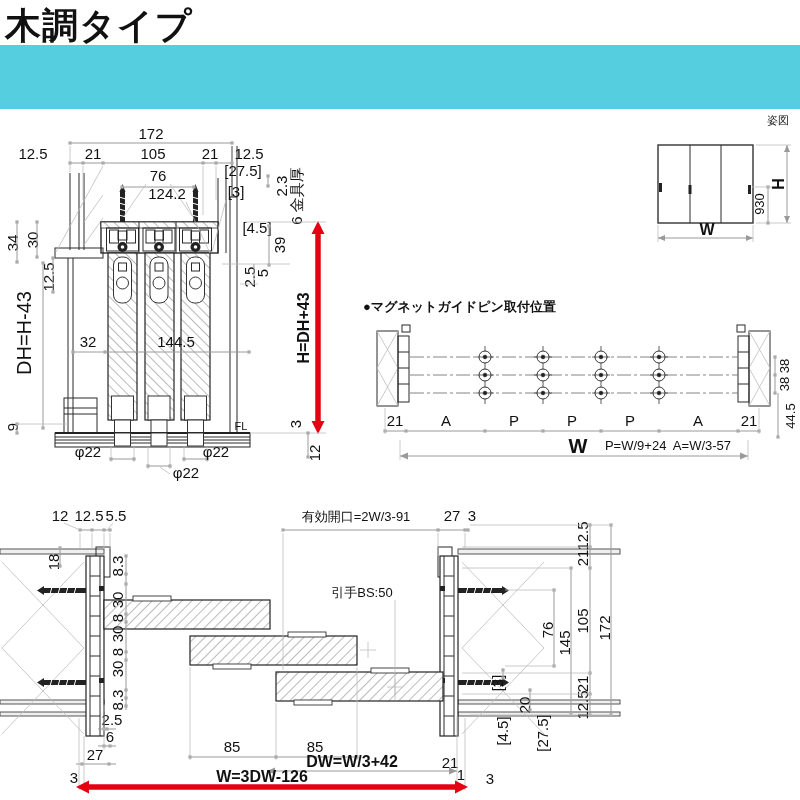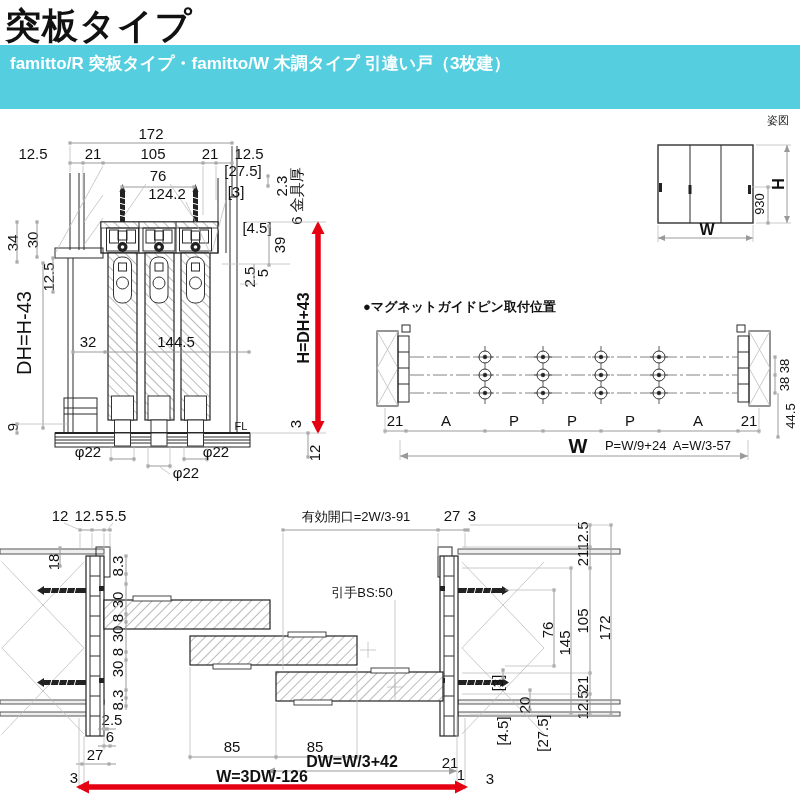--- a/index.html
+++ b/index.html
@@ -651,17 +651,16 @@
         <g>
           <line x1="86" y1="787" x2="458" y2="787" stroke="#e50012" stroke-width="5.5"></line>
           <polygon points="76,787 89,780.5 89,793.5" fill="#e50012"></polygon>
           <polygon points="468,787 455,780.5 455,793.5" fill="#e50012"></polygon>
         </g>
         <text class="med" x="262" y="782" text-anchor="middle">W=3DW-126</text>
       </g>
     </g>
   </svg>
 
-  <div class="pg-title">突板タイプ</div>
+  <div class="pg-title">木調タイプ</div>
   <div class="band">
-    <div>famitto/R 突板タイプ・famitto/W 木調タイプ 引違い戸（3枚建）</div>
   </div>
 </div>
 
 </body></html>

